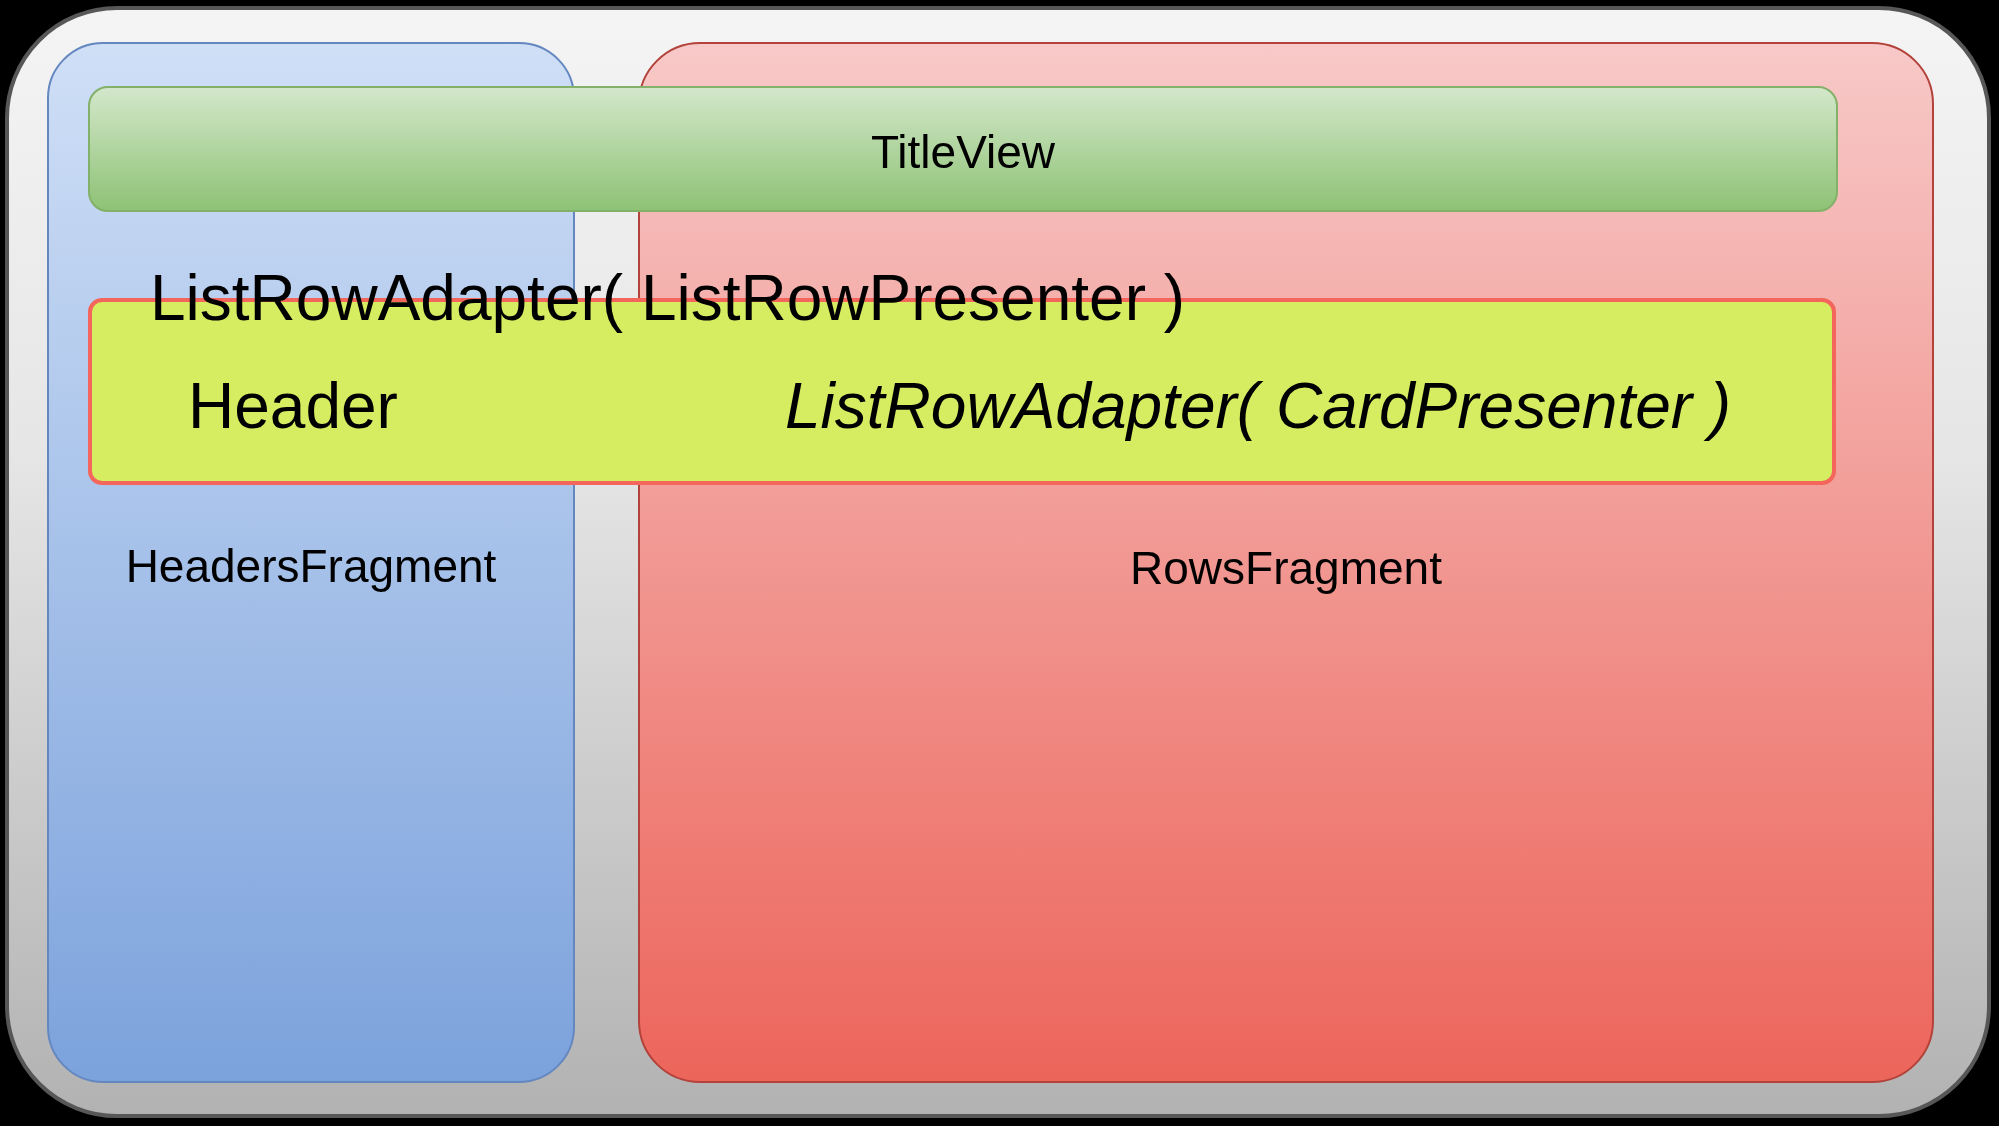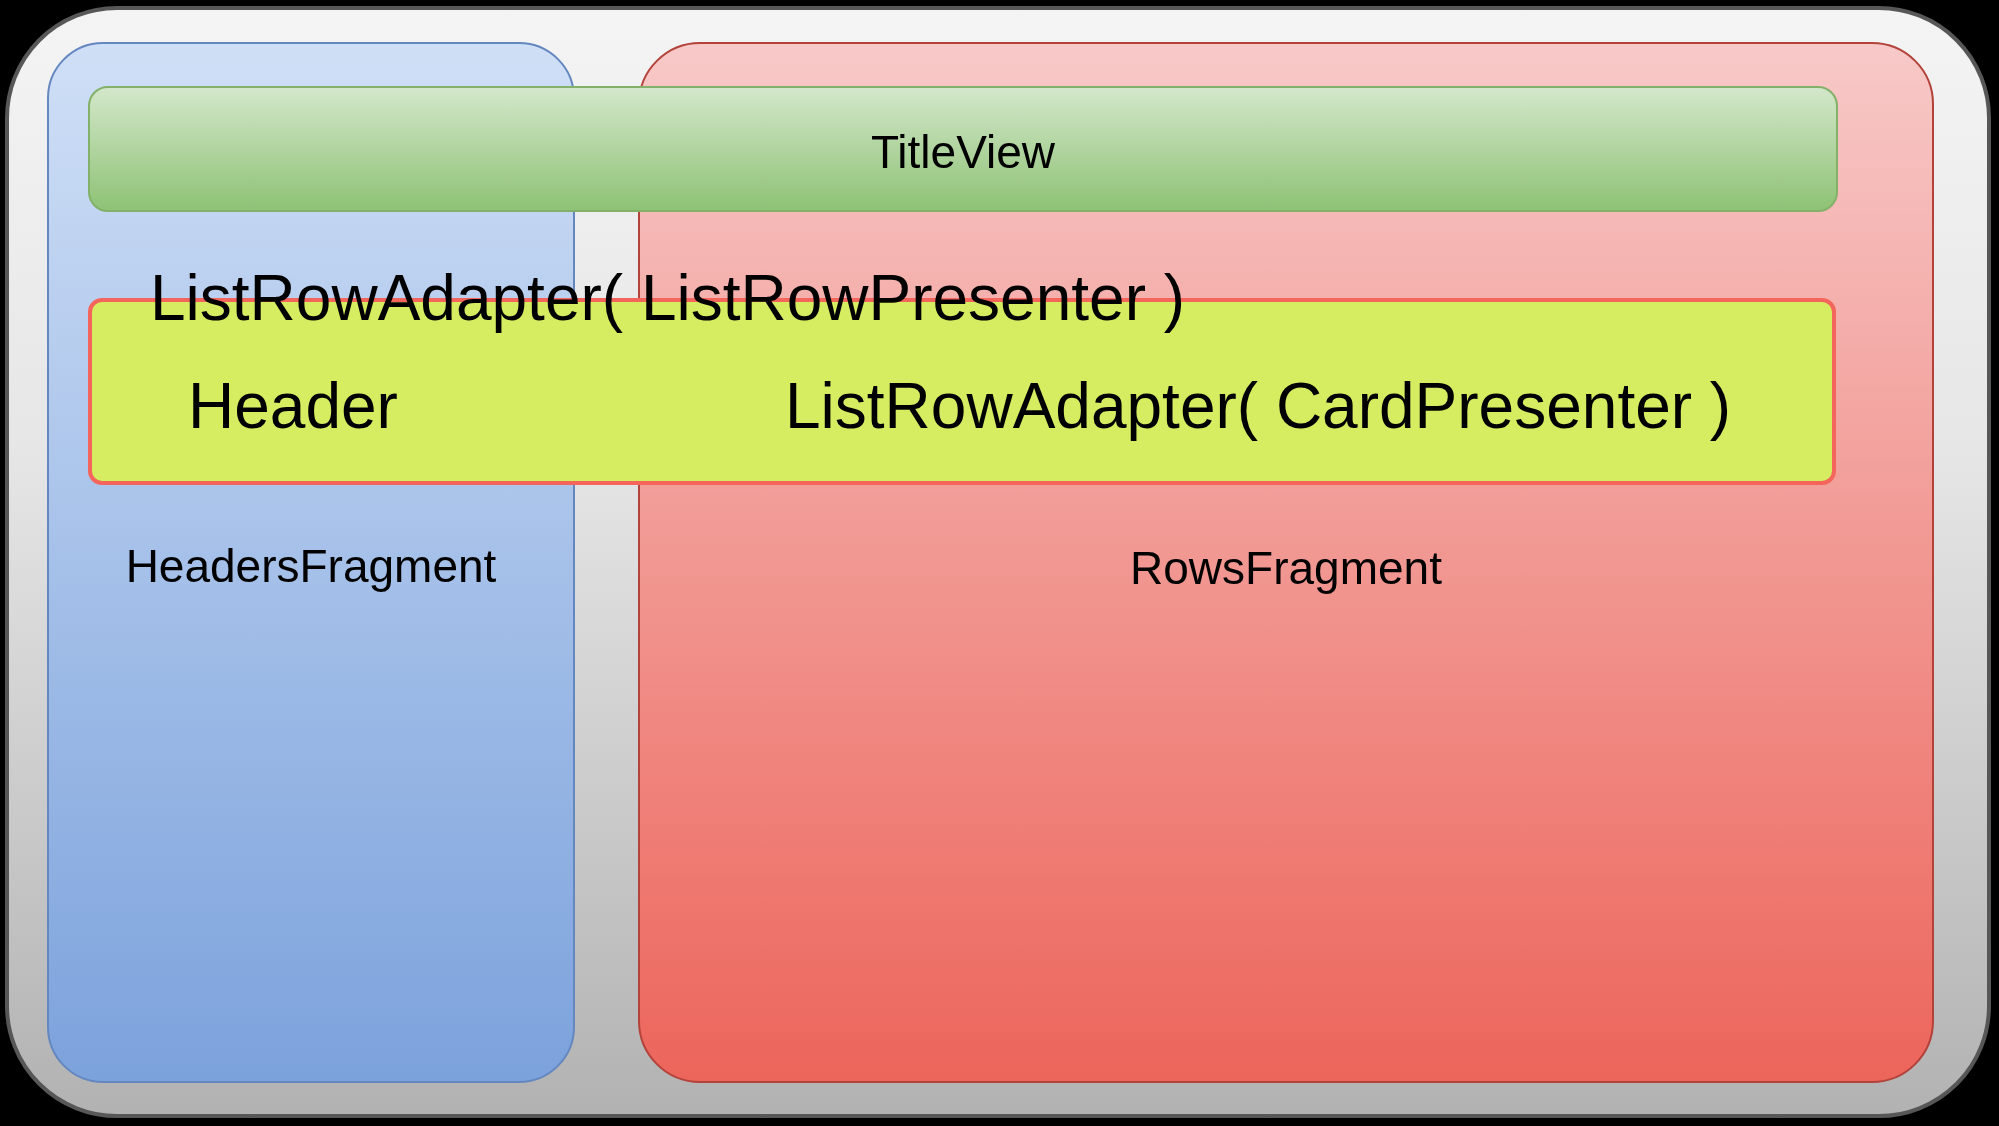--- a/index.html
+++ b/index.html
@@ -92,21 +92,21 @@
   }
 
   .big-text {
     font-size: 64px;
     line-height: 64px;
     white-space: nowrap;
     z-index: 3;
   }
   .text-listrow-presenter { left: 150px; top: 266px; }
   .text-header           { left: 188px; top: 374px; }
-  .text-card-presenter   { left: 785px; top: 374px; }
+  .text-card-presenter   { left: 785px; top: 374px; font-style: italic; }
 
   .frag-label {
     font-size: 46px;
     line-height: 46px;
     text-align: center;
     white-space: nowrap;
     z-index: 3;
   }
   .headers-label { left: 47px;  top: 543px; width: 528px; }
   .rows-label    { left: 638px; top: 545px; width: 1296px; }

